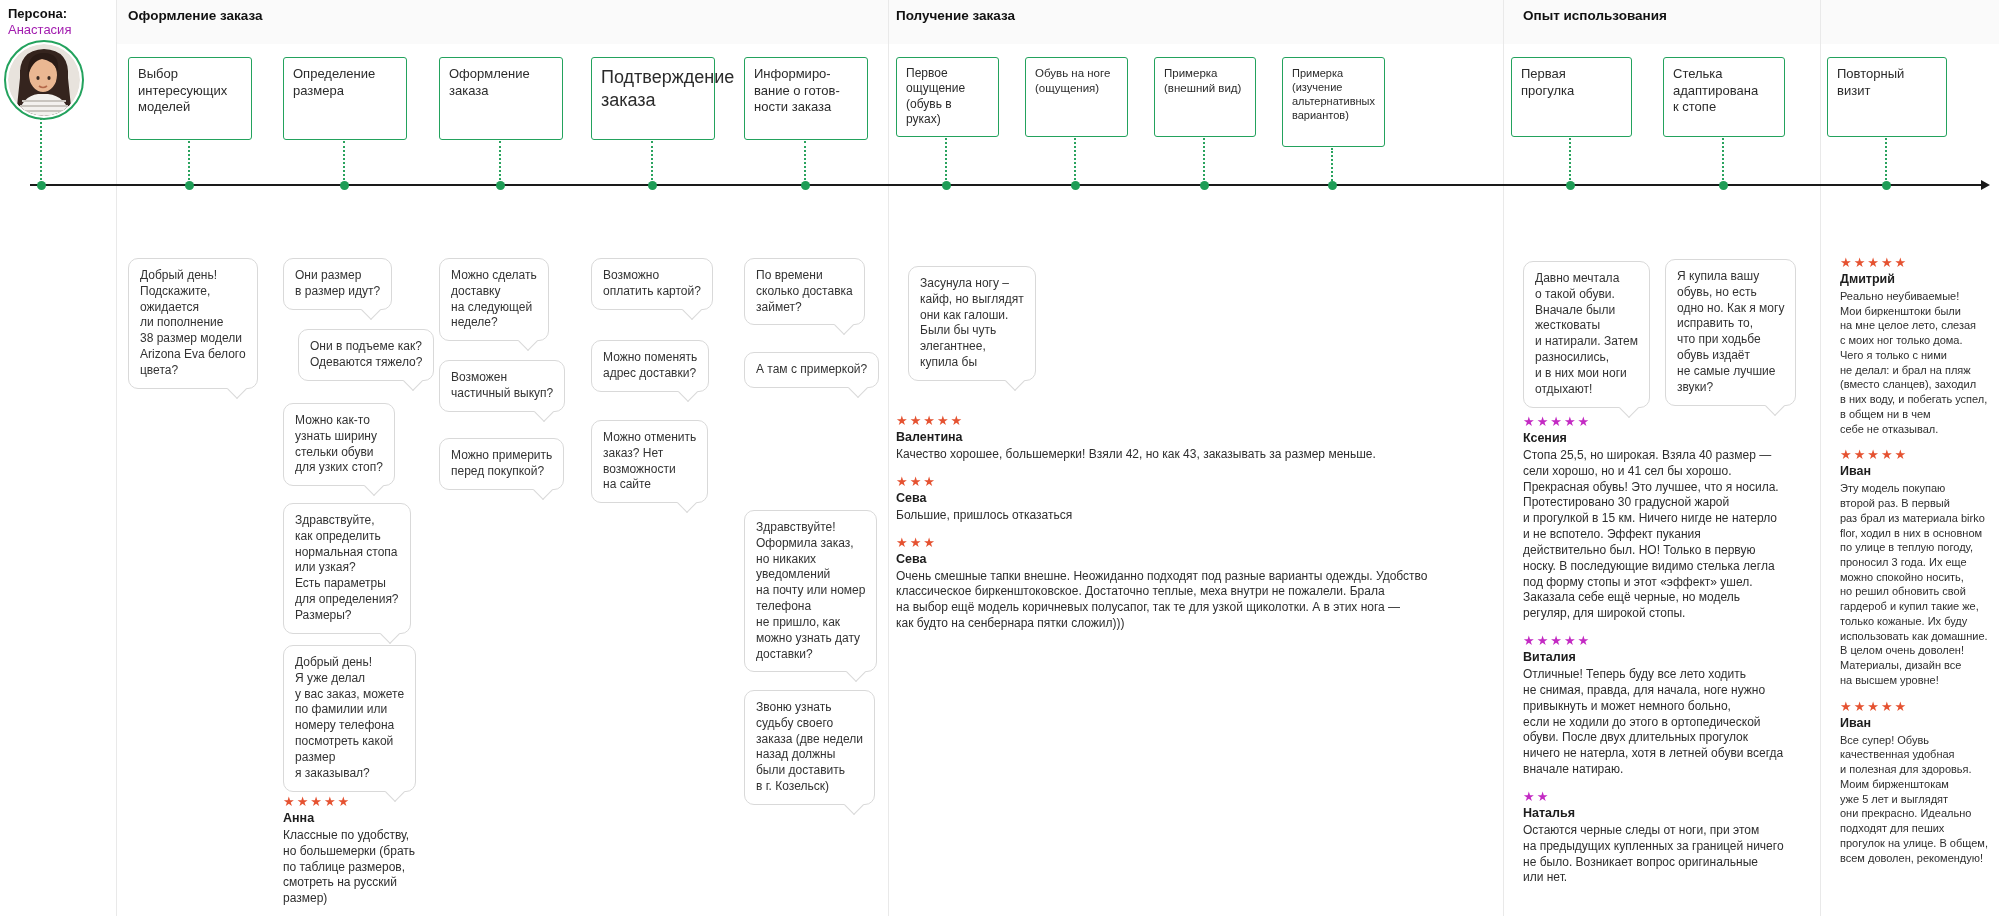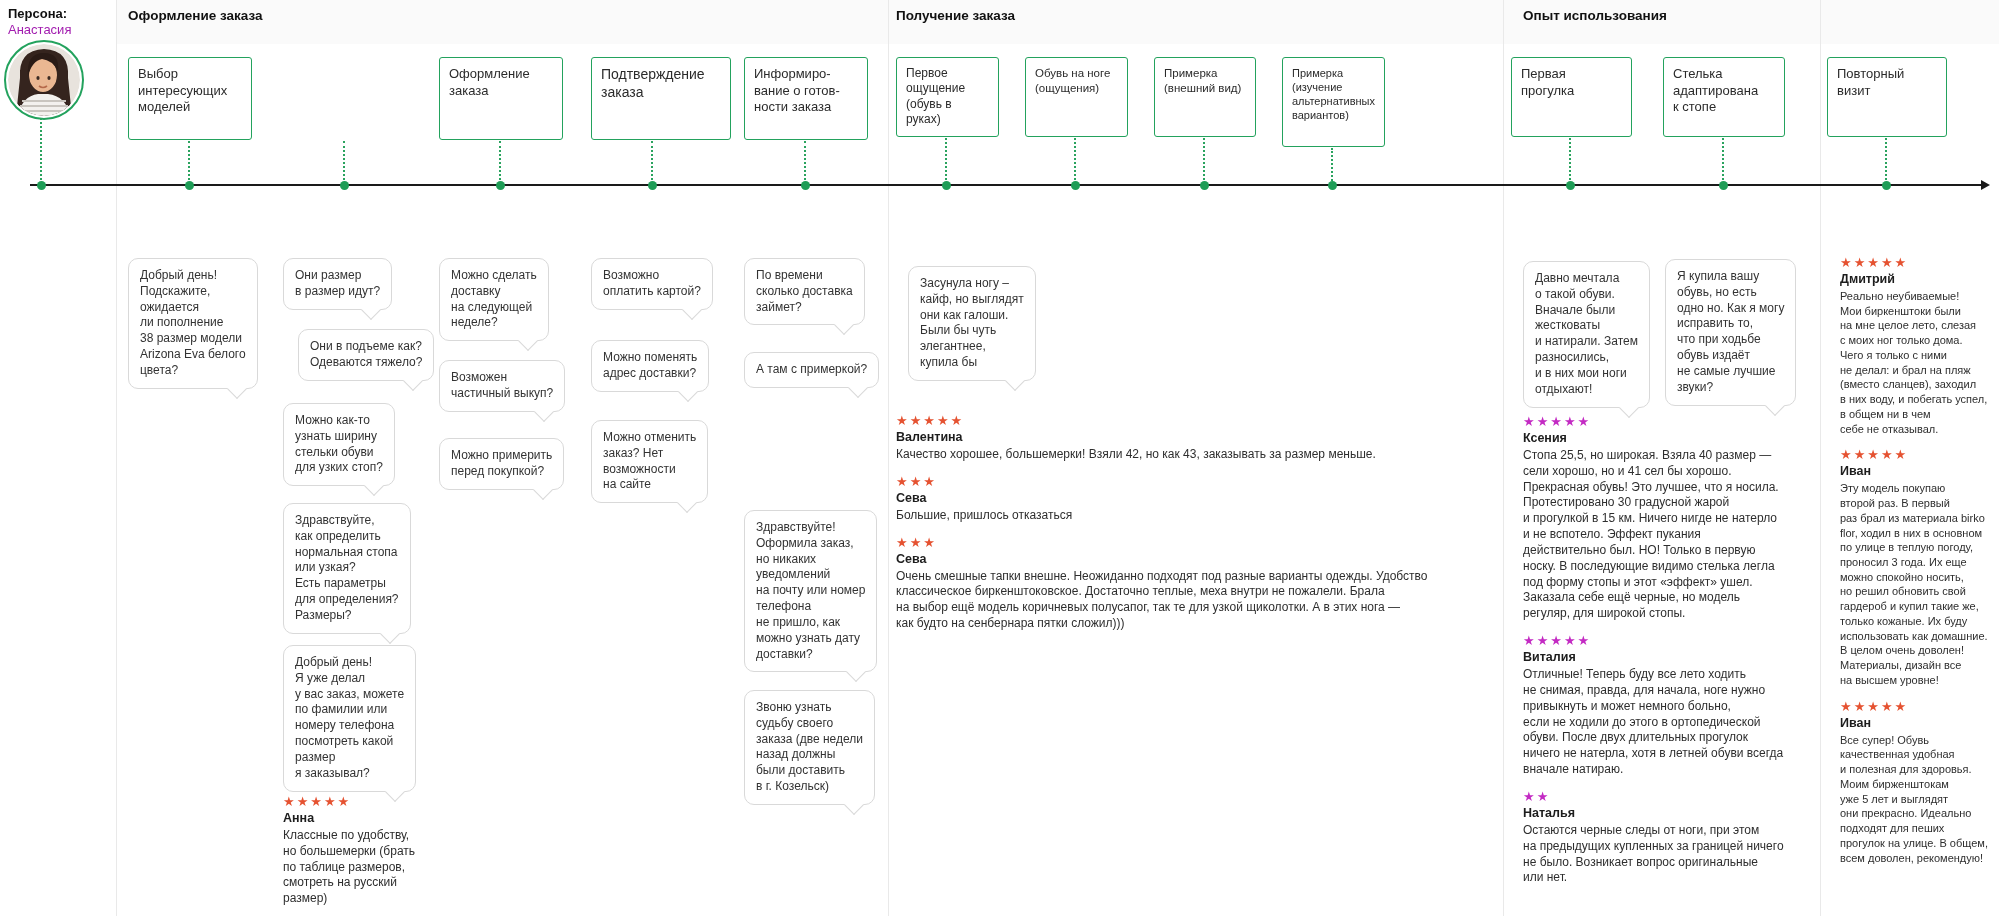--- a/index.html
+++ b/index.html
@@ -19,21 +19,21 @@
 
   
   .phase{position:absolute;top:8px;font-size:13.5px;font-weight:bold;color:#111;}
   .p1{left:128px}.p2{left:896px}.p3{left:1523px}
 
   
   .stage{position:absolute;top:57px;min-height:83px;box-sizing:border-box;background:#fff;
          border:1.5px solid #23a25d;border-radius:3px;padding:8px 9px;font-size:13px;
          line-height:1.28;color:#2b2b2b;white-space:pre-line;}
   .s0{left:128px;width:124px}.s1{left:283px;width:124px}.s2{left:439px;width:124px}
-  .s3{left:591px;width:140px;font-size:14px}.s4{left:744px;width:124px}
+  .s3{left:591px;width:124px;font-size:18px}.s4{left:744px;width:124px}
   .s5{left:896px;width:103px;font-size:12px;min-height:80px}
   .s6{left:1025px;width:103px;font-size:11.5px;min-height:80px}
   .s7{left:1154px;width:102px;font-size:11.5px;min-height:80px}
   .s8{left:1282px;width:103px;font-size:11px;min-height:90px}
   .s9{left:1511px;width:121px;min-height:80px}.s10{left:1663px;width:122px;min-height:80px}
   .s11{left:1827px;width:120px;min-height:80px}
 
   
   .timeline{position:absolute;left:30px;top:184px;width:1958px;height:2px;background:#1a1a1a;}
   .arrow{position:absolute;right:-2px;top:-4px;width:0;height:0;
@@ -116,20 +116,22 @@
     </svg>
   </div>
 
   <div class="phase p1">Оформление заказа</div>
   <div class="phase p2">Получение заказа</div>
   <div class="phase p3">Опыт использования</div>
 
   <div class="stage s0">Выбор
 интересующих
 моделей</div>
+  <div class="stage s1">Определение
+размера</div>
   <div class="stage s2">Оформление
 заказа</div>
   <div class="stage s3">Подтверждение
 заказа</div>
   <div class="stage s4">Информиро-
 вание о готов-
 ности заказа</div>
   <div class="stage s5">Первое
 ощущение
 (обувь в руках)</div>

